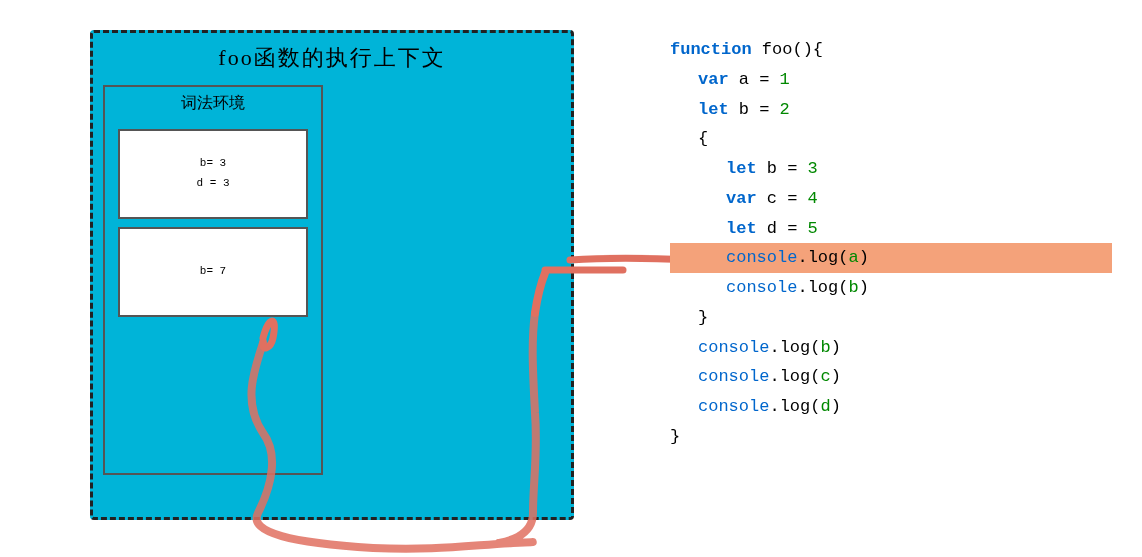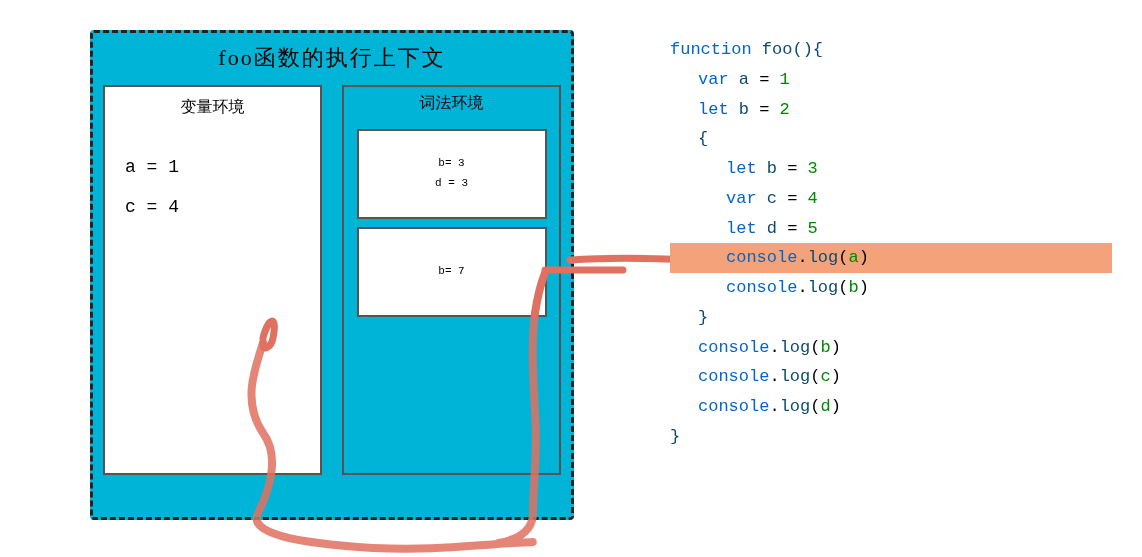--- a/index.html
+++ b/index.html
@@ -118,46 +118,38 @@
 
     
     .code-area {
       flex: 1;
       padding: 15px 20px;
       font-size: 17px;
       line-height: 1.75;
       position: relative;
     }
 
-    .kw { color: #0066cc; }        
-    .fn { color: #0c4a6e; text-align: right; }           
+    .kw { color: #0066cc; font-weight: bold; }        
+    .fn { color: #000000; text-align: right; }           
     .num { color: #008800; }
     .console-kw { color: #0066cc; }
     .param { color: #008800; }
     .punctuation { color: #000; }
   </style>
 </head>
 <body>
 
 <div class="main-container">
 
   <div class="diagram-area">
     <div class="outer-box">
       <div class="outer-title">foo函数的执行上下文</div>
 
       <div class="inner-boxes-row">
 
-        <div class="variable-env-box">
-          <div class="box-header">变量环境</div>
-          <div class="var-content">
-            <div>a = 1</div>
-            <div>c = 4</div>
-          </div>
-
-        </div>
 
         <div class="lexical-env-box">
           <div class="box-header">词法环境</div>
           <div class="lexical-inner-box">
             <span><span>b= 3</span><br><span>d = 3</span></span>
           </div>
           <div class="lexical-inner-box">
             <span>b= 7</span>
           </div>
         </div>

